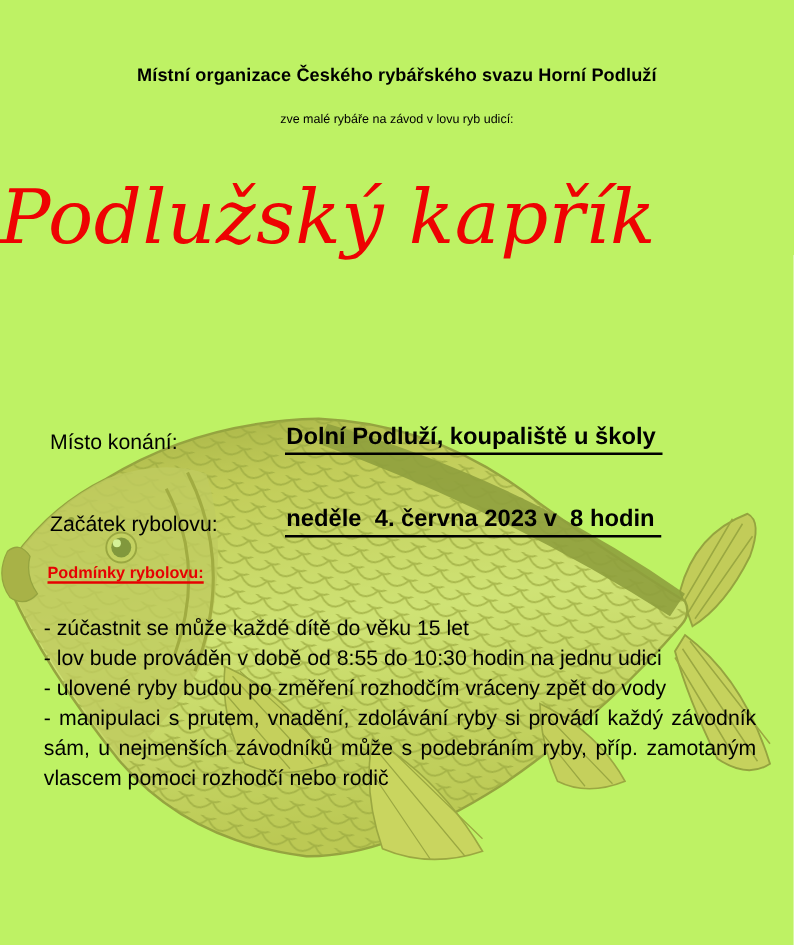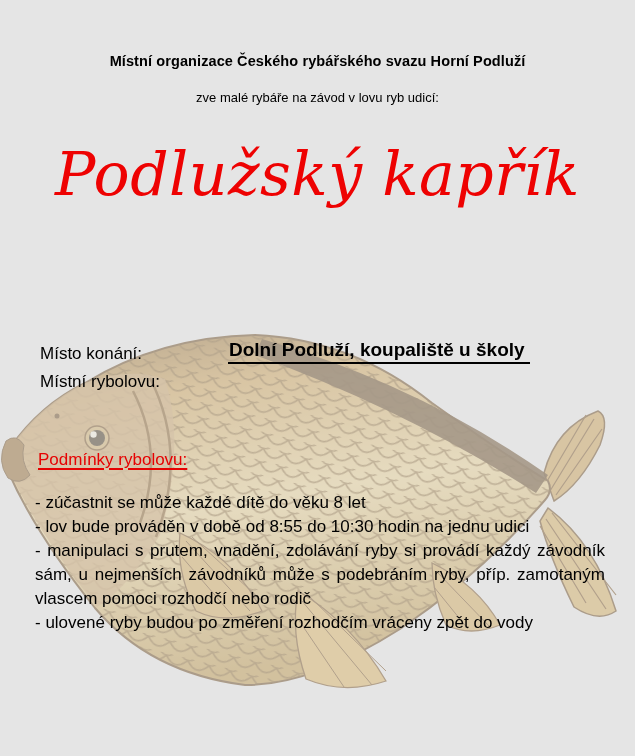--- a/index.html
+++ b/index.html
@@ -1,42 +1,42 @@
 <!DOCTYPE html>
 <html><head>
 <meta charset="utf-8">
 <style>
   html,body { margin:0; padding:0; background:#fff; }
   .page {
-    position:relative; width:635px; height:756px; background:#e5e5e5;
+    position:relative; width:635px; height:756px; background:#bef264;
     font-family:"Liberation Sans", sans-serif; color:#000; overflow:hidden;
   }
   .fish-wrap { position:absolute; top:323px; left:0; width:635px; height:380px; pointer-events:none; }
   .content { position:absolute; inset:0; }
   .h1 {
     position:absolute; top:53px; left:0; right:0; text-align:center;
     font-weight:bold; font-size:14.5px; letter-spacing:.1px;
   }
-  .h2 { position:absolute; top:90px; left:0; right:0; text-align:center; font-size:13px; }
+  .h2 { position:absolute; top:90px; left:0; right:0; text-align:center; font-size:10px; }
   .title {
-    position:absolute; top:138px; left:0; right:0; text-align:center;
+    position:absolute; top:138px; left:0; right:0; 
     font-family:"DejaVu Serif", serif; font-style:italic; font-weight:500;
     font-size:60px; color:#ee0202; letter-spacing:0.5px; line-height:1.2;
   }
   .row { position:absolute; left:40px; right:20px; display:flex; align-items:flex-end; font-size:17px; }
   .row1 { top:306px; }
   .row2 { top:372px; }
   .detail-label { width:188px; flex:0 0 188px; }
   .detail-value {
     font-weight:bold; font-size:19px; white-space:pre;
     border-bottom:2.5px solid #000; padding:0 5px 1px 1px;margin-top:33px;
   }
   .cond-heading {
     position:absolute; top:450px; left:38px;
-    font-size:17px; font-weight:normal; color:#e60202;
+    font-size:13px; font-weight:bold; color:#e60202;
     text-decoration:underline; text-decoration-thickness:2px; text-underline-offset:3px;
   }
   .list { position:absolute; top:491px; left:35px; width:570px; font-size:17px; line-height:24px; }
   .item { white-space:normal; }
   .item.justify { text-align:justify; }
   .footer-line { position:absolute; top:690px; left:35px; font-size:17px; font-weight:bold; }
 </style>
 </head>
 <body>
 
@@ -103,27 +103,28 @@
     <div class="h2">zve malé rybáře na závod v lovu ryb udicí:</div>
 
     <div class="title">Podlužský kapřík</div>
 
     <div class="row row1">
       <span class="detail-label">Místo konání:</span>
       <span class="detail-value">Dolní Podluží, koupaliště u školy</span>
     </div>
 
     <div class="row row2">
-      <span class="detail-label">Místní rybolovu:</span>
+      <span class="detail-label">Začátek rybolovu:</span>
+      <span class="detail-value">neděle  4. června 2023 v  8 hodin</span>
     </div>
 
     <div class="cond-heading">Podmínky rybolovu:</div>
 
     <div class="list">
-      <div class="item">- zúčastnit se může každé dítě do věku 8 let</div>
+      <div class="item">- zúčastnit se může každé dítě do věku 15 let</div>
       <div class="item">- lov bude prováděn v době od 8:55 do 10:30 hodin na jednu udici</div>
+      <div class="item">- ulovené ryby budou po změření rozhodčím vráceny zpět do vody</div>
       <div class="item justify">- manipulaci s prutem, vnadění, zdolávání ryby si provádí každý závodník sám, u nejmenších závodníků může s podebráním ryby, příp. zamotaným vlascem pomoci rozhodčí nebo rodič</div>
-      <div class="item">- ulovené ryby budou po změření rozhodčím vráceny zpět do vody</div>
     </div>
 
   </div>
 
 </div>
 
 </body></html>

